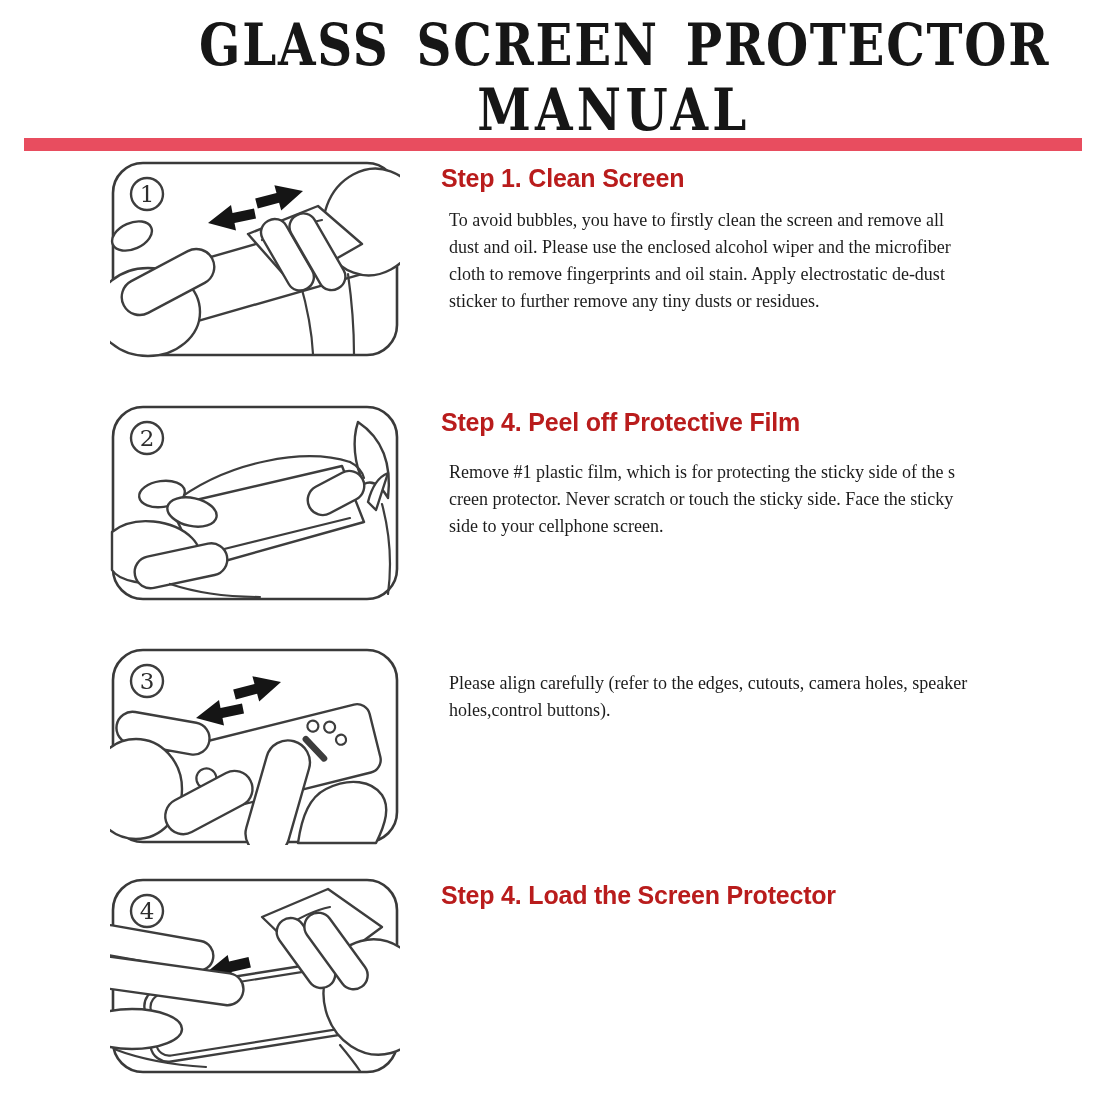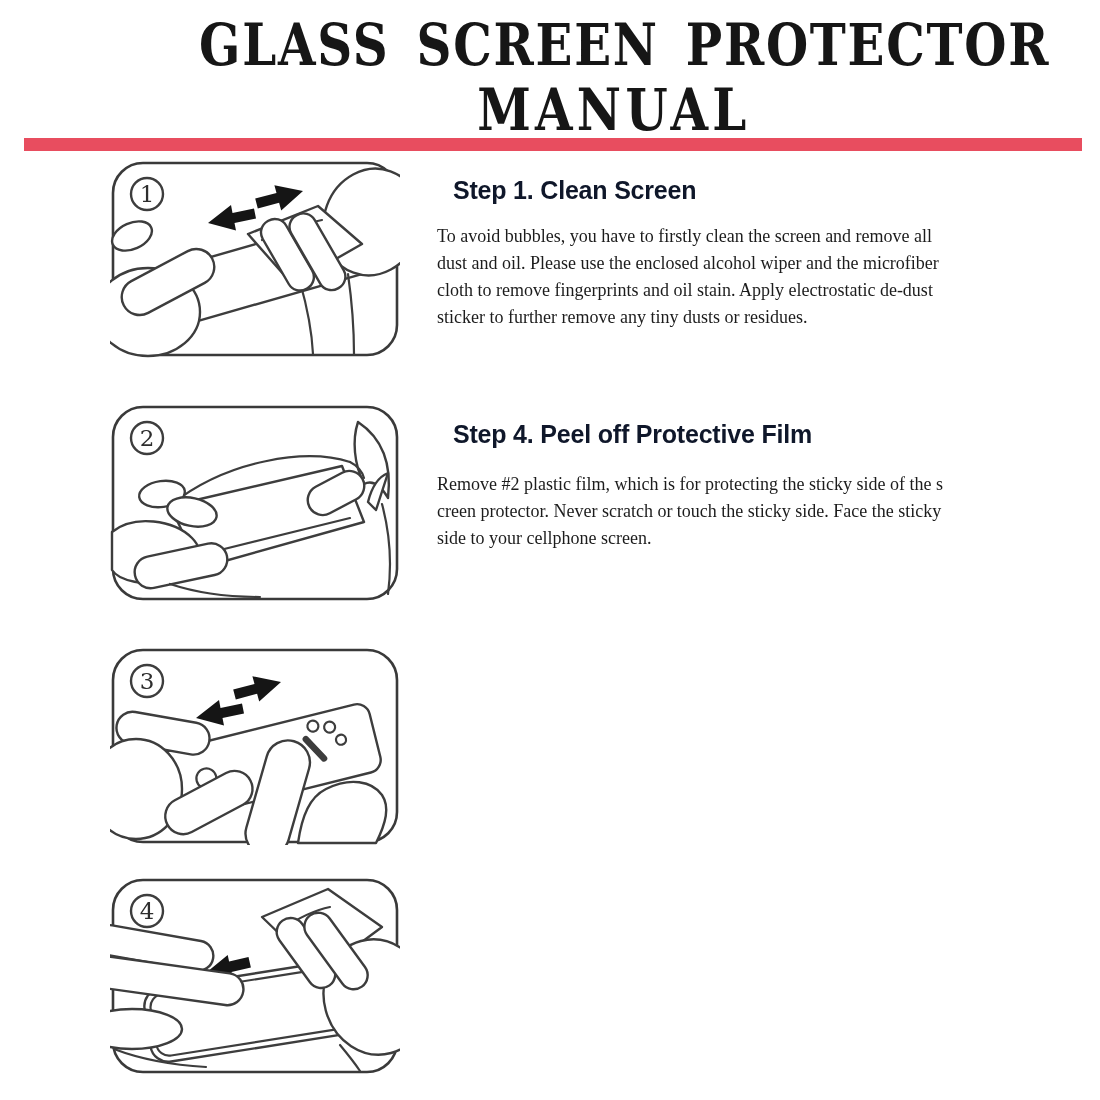--- a/index.html
+++ b/index.html
@@ -27,25 +27,25 @@
     background:#e84d5f;
   }
   .step{position:absolute;left:0;width:1100px;}
   .step.r1{top:158px}.step.r2{top:402px}.step.r3{top:645px}.step.r4{top:875px}
   .figure{position:absolute;left:110px;top:2px;width:290px;height:198px;}
   .illus{display:block;width:290px;height:198px;}
   .text-col{position:absolute;left:437px;top:0;width:640px;}
   .step-heading{
     font-family:"Liberation Sans", sans-serif;
     font-weight:700;font-size:25px;line-height:33px;
-    color:#0f172a;letter-spacing:-0.2px;margin:16px;
+    color:#b91c1c;letter-spacing:-0.2px;margin:4px;
   }
   .step-body{
     font-size:18px;line-height:27px;color:#1c1c1c;
-    white-space:pre-line;margin:0;
+    white-space:pre-line;margin:12px;
   }
   .step.r1 .step-body{margin-top:12px}
   .step.r2 .step-body{margin-top:20px}
   .step.r3 .step-body{margin-top:25px}
   .step.r4 .step-body{margin-top:17px}
   
   .ln{fill:#ffffff;stroke:#3d3d3d;stroke-width:2.4;stroke-linejoin:round;stroke-linecap:round;}
   .ln-open{fill:none;stroke:#3d3d3d;stroke-width:2.2;stroke-linejoin:round;stroke-linecap:round;}
   .blk{fill:#151515;stroke:none;}
   .frame{fill:#ffffff;stroke:#3a3a3a;stroke-width:2.6;}
@@ -137,21 +137,21 @@
         <path class="ln-open" d="M60,180 C90,190 120,193 150,193"></path>
       </g>
       <g>
         <circle class="ln" cx="37" cy="34" r="16"></circle>
         <text class="numtxt" x="37" y="42">2</text>
       </g>
     </svg>
   </div>
   <div class="text-col">
     <h2 class="step-heading">Step 4. Peel off Protective Film</h2>
-    <p class="step-body">Remove #2 plastic film, which is for protecting the sticky side of the s
+    <p class="step-body">Remove #1 plastic film, which is for protecting the sticky side of the s
 creen protector. Never scratch or touch the sticky side. Face the sticky
 side to your cellphone screen.</p>
   </div>
 </section>
 
 <section class="step r3">
   <div class="figure">
     <svg class="illus" viewBox="0 0 290 198">
       <rect class="frame" x="3" y="3" width="284" height="192" rx="30"></rect>
       <g transform="rotate(-14 150 115)">
@@ -175,20 +175,22 @@
         <path class="ln" d="M188,196 C192,168 200,150 216,142 C240,130 262,134 272,148 C280,160 276,176 266,196 Z"></path>
         <rect class="ln" x="146" y="92" width="44" height="118" rx="22" transform="rotate(16 168 150)"></rect>
       </g>
       <g>
         <circle class="ln" cx="37" cy="34" r="16"></circle>
         <text class="numtxt" x="37" y="42">3</text>
       </g>
     </svg>
   </div>
   <div class="text-col">
+    <p class="step-body">Please align carefully (refer to the edges, cutouts, camera holes, speaker
+holes,control buttons).</p>
   </div>
 </section>
 
 <section class="step r4">
   <div class="figure">
     <svg class="illus" viewBox="0 0 290 198">
       <rect class="frame" x="3" y="3" width="284" height="192" rx="30"></rect>
       <g transform="rotate(-9 150 132)">
         <rect class="ln" x="36" y="96" width="218" height="74" rx="18"></rect>
         <rect class="ln-open" x="42" y="102" width="206" height="62" rx="13"></rect>
@@ -212,14 +214,15 @@
         <ellipse class="ln" cx="22" cy="152" rx="50" ry="20"></ellipse>
         <path class="ln-open" d="M4,172 C30,182 62,188 96,190"></path>
       </g>
       <g>
         <circle class="ln" cx="37" cy="34" r="16"></circle>
         <text class="numtxt" x="37" y="42">4</text>
       </g>
     </svg>
   </div>
   <div class="text-col">
+    <h2 class="step-heading">Step 4. Load the Screen Protector</h2>
   </div>
 </section>
 
 </body></html>

